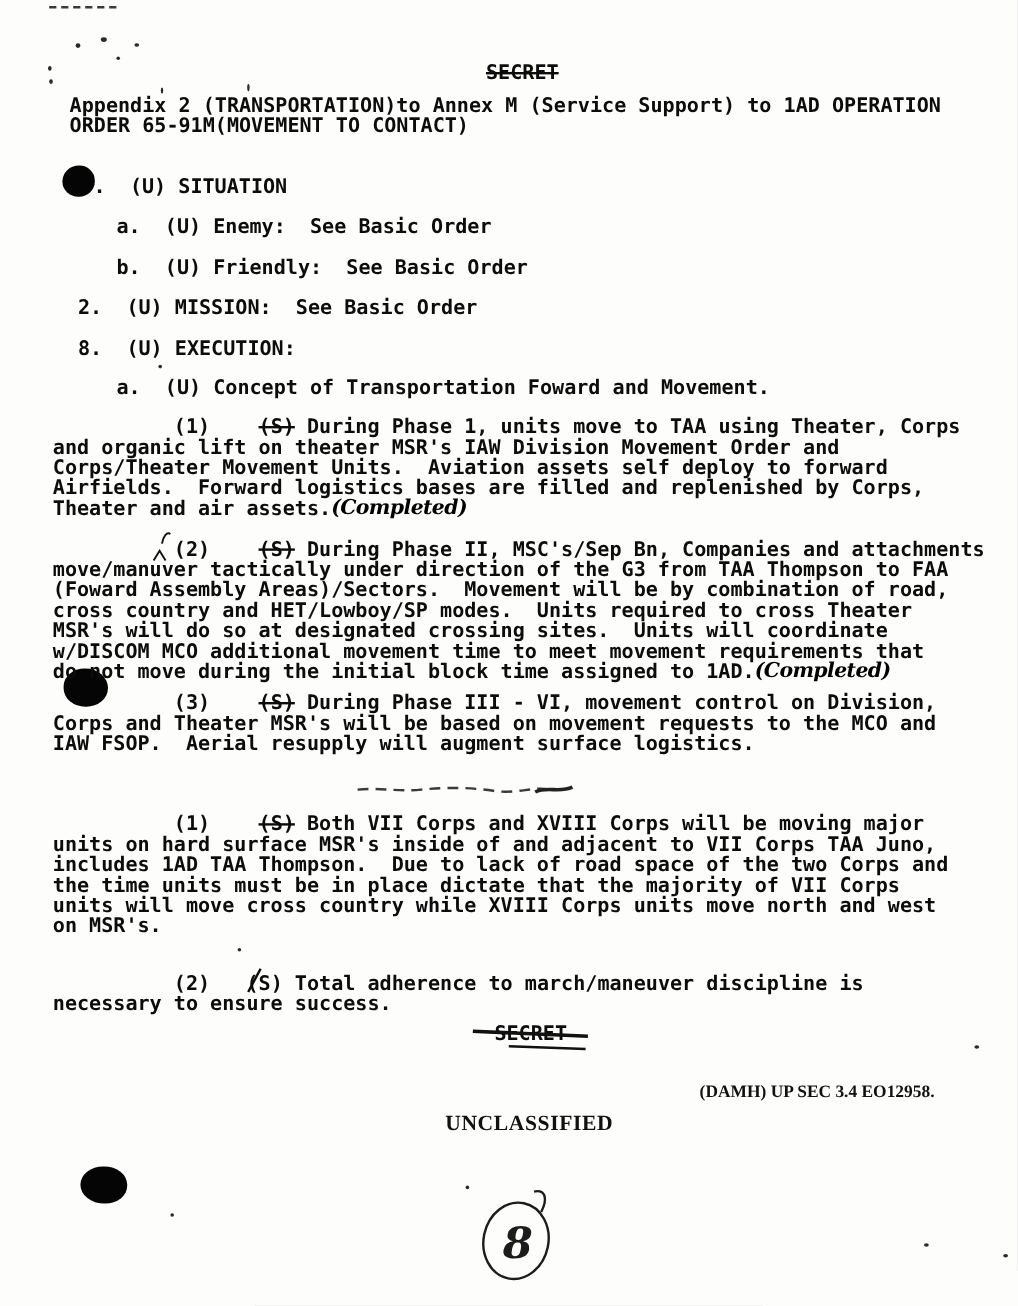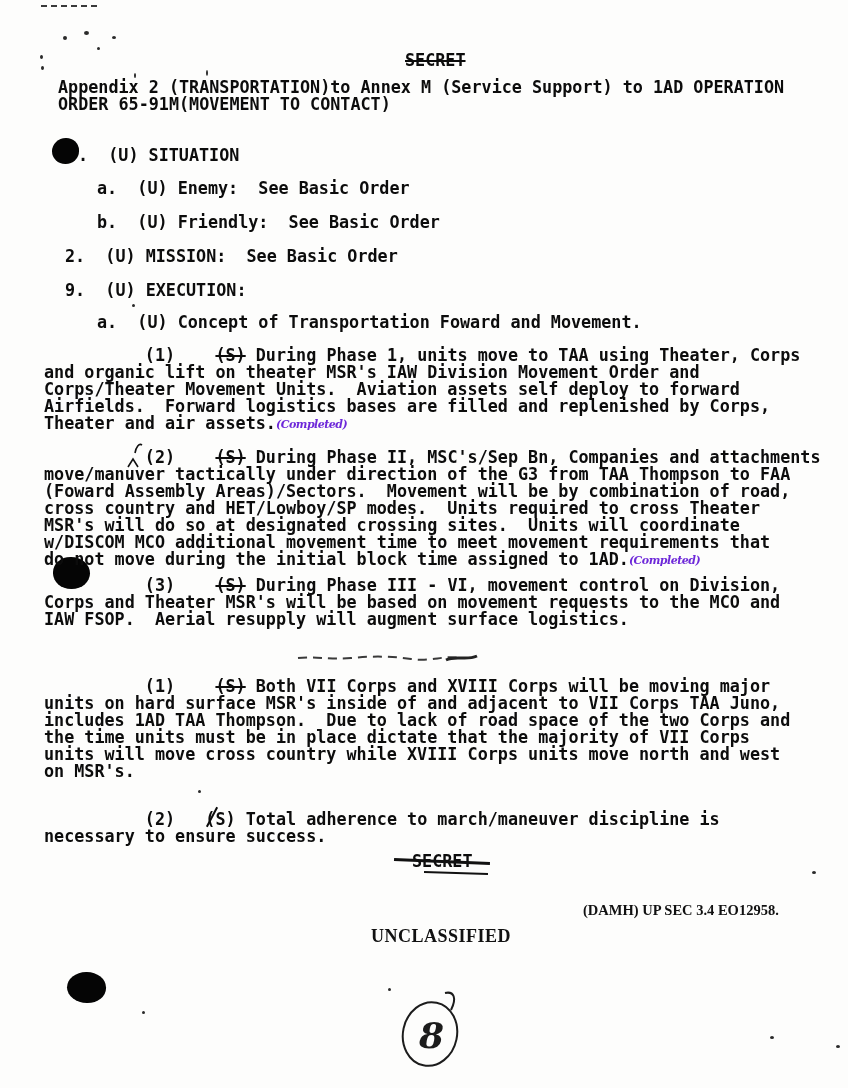--- a/index.html
+++ b/index.html
@@ -7,21 +7,21 @@
     position:relative; width:848px; height:1088px; margin:0 auto;
     background:#fdfdfc; overflow:hidden;
     font-family:"DejaVu Sans Mono", monospace;
     font-size:16.75px; line-height:17px; color:#0c0c0c;
     font-weight:bold;
   }
   .tw { position:absolute; white-space:pre-wrap; }
   .struck { text-decoration:line-through; text-decoration-thickness:2px; }
   .hand {
     font-family:"DejaVu Serif", serif; font-style:italic; font-weight:bold;
-    font-size:11px; letter-spacing:-0.5px; position:relative; top:-1px; color:#6d28d9;
+    font-size:17px; letter-spacing:-0.5px; position:relative; top:-1px; color:#000000;
   }
   .slashed { position:relative; }
   .slashed::after {
     content:""; position:absolute; left:6px; top:-3px; width:2px; height:22px;
     background:#0c0c0c; transform:rotate(28deg);
   }
   .serifblock {
     position:absolute; font-family:"Liberation Serif", serif; font-weight:bold;
     color:#111;
   }
@@ -59,21 +59,21 @@
 
   <div class="tw" style="left:405px; top:52px;"><span class="struck">SECRET</span></div>
 
   <div class="tw" style="left:58px; top:79px;">Appendix 2 (TRANSPORTATION)to Annex M (Service Support) to 1AD OPERATION</div>
   <div class="tw" style="left:58px; top:96px;">ORDER 65-91M(MOVEMENT TO CONTACT)</div>
 
   <div class="tw" style="left:78px; top:147px;">.  (U) SITUATION</div>
   <div class="tw" style="left:97px; top:214px;">b.  (U) Friendly:  See Basic Order</div>
   <div class="tw" style="left:97px; top:180px;">a.  (U) Enemy:  See Basic Order</div>
   <div class="tw" style="left:65px; top:248px;">2.  (U) MISSION:  See Basic Order</div>
-  <div class="tw" style="left:65px; top:282px;">9.  (U) EXECUTION:</div>
+  <div class="tw" style="left:65px; top:282px;">8.  (U) EXECUTION:</div>
   <div class="tw" style="left:97px; top:314px;">a.  (U) Concept of Transportation Foward and Movement.</div>
 
   <div class="tw" style="left:44px; top:347px;"><span>          (1)    </span><span class="struck">(S)</span><span> During Phase 1, units move to TAA using Theater, Corps
 and organic lift on theater MSR's IAW Division Movement Order and
 Corps/Theater Movement Units.  Aviation assets self deploy to forward
 Airfields.  Forward logistics bases are filled and replenished by Corps,
 Theater and air assets.</span><span class="hand">(Completed)</span></div>
 
   <svg style="left:133px; top:442px;" width="12" height="12" viewBox="0 0 12 12">
       <path d="M2 11 C 3 5 6 1 9 3" fill="none" stroke="#111" stroke-width="1.6"></path>

